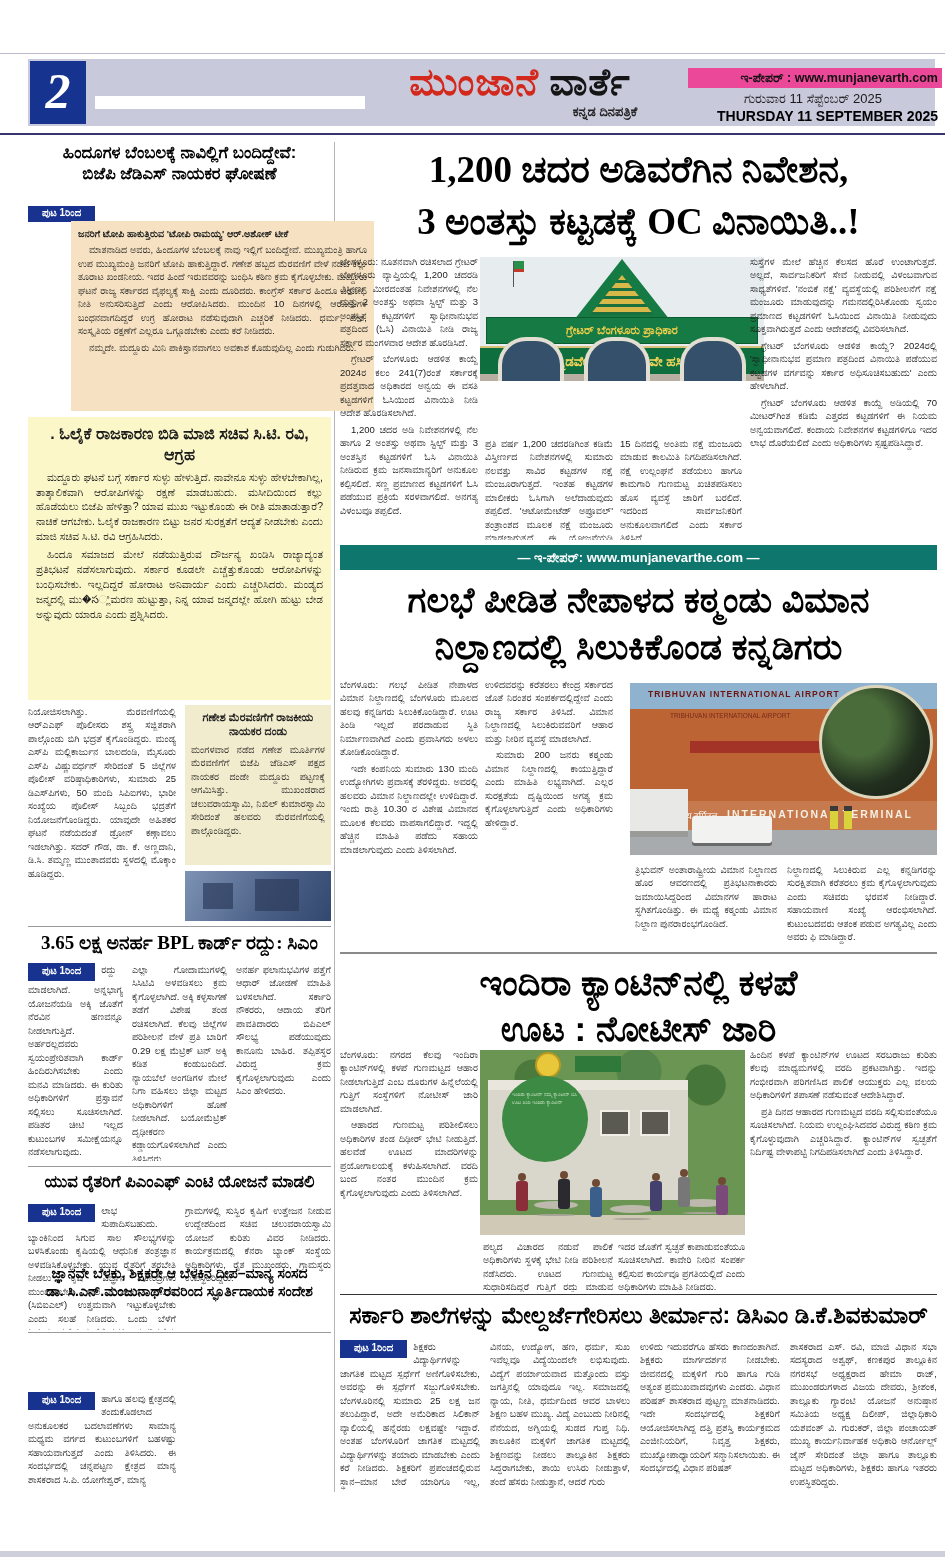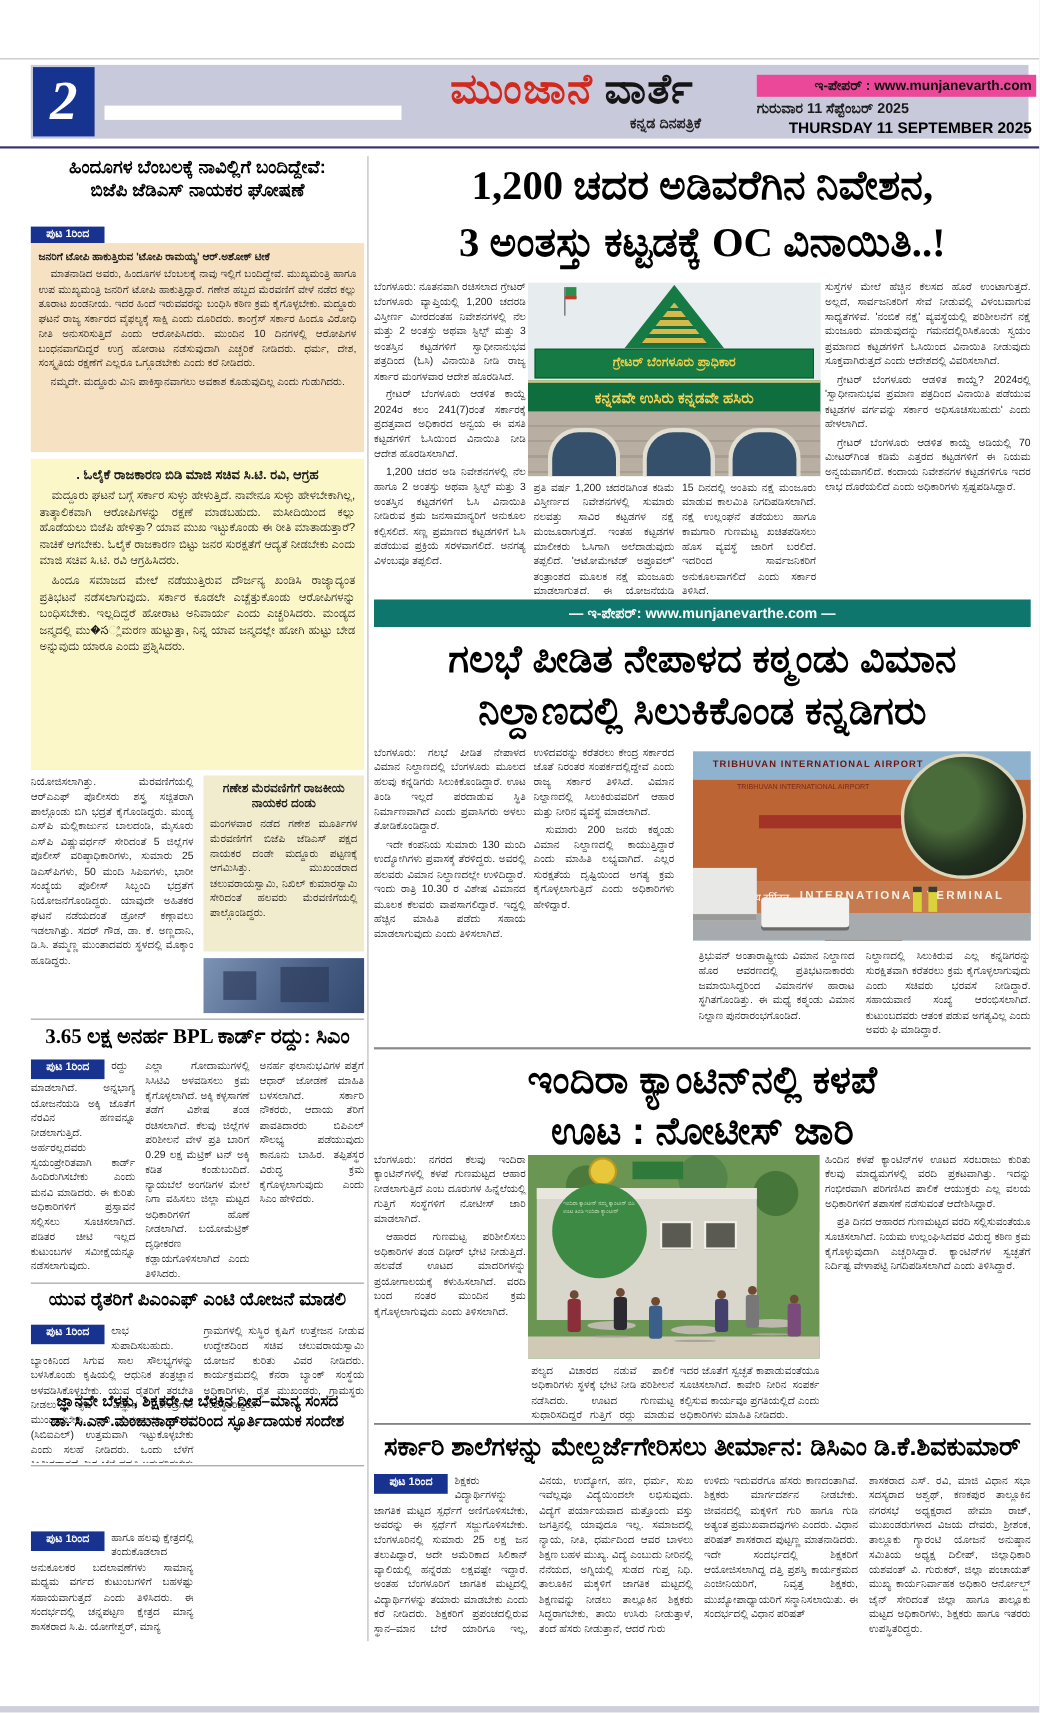--- a/index.html
+++ b/index.html
@@ -13,37 +13,37 @@
   .pagenum{left:30px;top:61px;width:56px;height:63px;background:#16338f;color:#fff;
            font-size:50px;font-weight:bold;font-style:italic;text-align:center;line-height:60px;
            font-family:"Liberation Serif",serif;}
   .mast-title{left:350px;top:60px;width:340px;text-align:center;font-weight:bold;font-size:38px;
               font-family:"Liberation Serif",serif;letter-spacing:1px;}
   .mast-title .red{color:#d3281c;}
   .mast-title .blk{color:#151515;}
   .mast-sub{left:520px;top:104px;width:170px;text-align:center;font-size:13px;font-weight:bold;color:#222;}
   .mast-epaper{left:688px;top:68px;width:250px;height:20px;background:#ec4899;font-size:12.5px;
                color:#111;text-align:right;line-height:20px;padding-right:4px;font-weight:bold;}
-  .mast-date-kn{left:688px;top:91px;width:250px;text-align:left;font-size:13px;font-weight:bold;color:#1a1a1a;}
+  .mast-date-kn{left:688px;top:91px;width:250px;text-align:center;font-size:13px;font-weight:normal;color:#1a1a1a;}
   .mast-date-en{left:688px;top:108px;width:250px;text-align:right;font-size:14px;font-weight:bold;color:#000;}
   .mast-rule{left:0;top:133px;width:945px;height:2px;background:#35356b;}
   .vdiv{left:334px;top:142px;width:1px;height:1350px;background:#b5b5b5;}
   .bot-strip{left:0;top:1551px;width:945px;height:6px;background:#cfcfdc;}
   
   .hl{font-weight:bold;color:#000;text-align:center;line-height:1.25;}
   .col{font-size:9.5px;line-height:1.42;text-align:justify;color:#1b1b1b;overflow:hidden;}
   .col p{margin:0 0 3px;text-indent:11px;}
   .col p.noind{text-indent:0;}
   .tag{display:inline-block;background:#17338f;color:#fff;font-size:10px;font-weight:bold;
        padding:1px 14px 3px;margin:0 6px 2px 0;float:left;}
-  .tanbox{background:#f6e2c2;padding:6px 7px;}
+  .tanbox{background:#f6e2c2;padding:6px 7px;margin-left:43px;}
   .yellowbox{background:#fcf7c8;padding:7px 8px;}
   .ganeshabox{background:#f2ecce;padding:5px 6px;}
   .kicker{font-weight:bold;text-indent:0 !important;}
-  .boxhead{font-weight:bold;text-align:center;font-size:12px;line-height:1.3;margin:0 0 4px;}
+  .boxhead{font-weight:bold;text-align:center;font-size:16px;line-height:1.3;margin:0 0 4px;}
   .hrule{background:#9a9a9a;height:1px;}
   .navybar{background:#0f766e;color:#fff;font-weight:bold;font-size:13px;text-align:center;line-height:25px;}
   
   .photo{position:absolute;overflow:hidden;background:#ddd;}
   .ph-gba{background:#e7ecee;}
   .gba-gopuram{position:absolute;left:50%;top:2px;width:120px;height:58px;margin-left:-60px;
       background:#157a44;clip-path:polygon(50% 0,88% 100%,12% 100%);}
   .gba-gop-in{position:absolute;left:50%;top:18px;width:64px;height:40px;margin-left:-32px;
       background:repeating-linear-gradient(#d9b84a 0 5px,#1a6f3f 5px 8px);clip-path:polygon(50% 0,100% 100%,0 100%);}
   .gba-board1{position:absolute;left:6px;top:60px;right:6px;height:25px;background:#157a44;
@@ -173,21 +173,21 @@
   <div class="abs hl" style="left:340px;top:144px;width:597px;font-size:37px;line-height:1.4;font-family:'Liberation Serif',serif;">
     <div>1,200 ಚದರ ಅಡಿವರೆಗಿನ ನಿವೇಶನ,</div>
     <div>3 ಅಂತಸ್ತು ಕಟ್ಟಡಕ್ಕೆ OC ವಿನಾಯಿತಿ..!</div>
   </div>
   <div class="abs" style="left:340px;top:255px;width:597px;height:285px;">
     <div class="col" style="position:absolute;left:0;top:0;width:138px;height:285px;">
       <p class="noind">ಬೆಂಗಳೂರು: ನೂತನವಾಗಿ ರಚಿಸಲಾದ ಗ್ರೇಟರ್ ಬೆಂಗಳೂರು ವ್ಯಾಪ್ತಿಯಲ್ಲಿ 1,200 ಚದರಡಿ ವಿಸ್ತೀರ್ಣ ಮೀರದಂತಹ ನಿವೇಶನಗಳಲ್ಲಿ ನೆಲ ಮತ್ತು 2 ಅಂತಸ್ತು ಅಥವಾ ಸ್ಟಿಲ್ಟ್ ಮತ್ತು 3 ಅಂತಸ್ತಿನ ಕಟ್ಟಡಗಳಿಗೆ ಸ್ವಾಧೀನಾನುಭವ ಪತ್ರದಿಂದ (ಓಸಿ) ವಿನಾಯಿತಿ ನೀಡಿ ರಾಜ್ಯ ಸರ್ಕಾರ ಮಂಗಳವಾರ ಆದೇಶ ಹೊರಡಿಸಿದೆ.</p>
       <p>ಗ್ರೇಟರ್ ಬೆಂಗಳೂರು ಆಡಳಿತ ಕಾಯ್ದೆ 2024ರ ಕಲಂ 241(7)ರಂತೆ ಸರ್ಕಾರಕ್ಕೆ ಪ್ರದತ್ತವಾದ ಅಧಿಕಾರದ ಅನ್ವಯ ಈ ವಸತಿ ಕಟ್ಟಡಗಳಿಗೆ ಓಸಿಯಿಂದ ವಿನಾಯಿತಿ ನೀಡಿ ಆದೇಶ ಹೊರಡಿಸಲಾಗಿದೆ.</p>
       <p>1,200 ಚದರ ಅಡಿ ನಿವೇಶನಗಳಲ್ಲಿ ನೆಲ ಹಾಗೂ 2 ಅಂತಸ್ತು ಅಥವಾ ಸ್ಟಿಲ್ಟ್ ಮತ್ತು 3 ಅಂತಸ್ತಿನ ಕಟ್ಟಡಗಳಿಗೆ ಓಸಿ ವಿನಾಯಿತಿ ನೀಡಿರುವ ಕ್ರಮ ಜನಸಾಮಾನ್ಯರಿಗೆ ಅನುಕೂಲ ಕಲ್ಪಿಸಲಿದೆ. ಸಣ್ಣ ಪ್ರಮಾಣದ ಕಟ್ಟಡಗಳಿಗೆ ಓಸಿ ಪಡೆಯುವ ಪ್ರಕ್ರಿಯೆ ಸರಳವಾಗಲಿದೆ. ಅನಗತ್ಯ ವಿಳಂಬವೂ ತಪ್ಪಲಿದೆ.</p>
     </div>
-    <div class="photo ph-gba" style="left:140px;top:2px;width:266px;height:176px;">
+    <div class="photo ph-gba" style="left:140px;top:2px;width:266px;height:124px;padding-left:18px;">
       <div class="gba-gopuram"></div>
         <div class="gba-gop-in"></div>
       <div class="gba-flag"></div>
         <div class="gba-pole"></div>
       <div class="gba-board1">ಗ್ರೇಟರ್ ಬೆಂಗಳೂರು ಪ್ರಾಧಿಕಾರ</div>
       <div class="gba-board2">ಕನ್ನಡವೇ ಉಸಿರು ಕನ್ನಡವೇ ಹಸಿರು</div>
       <div class="gba-wall"></div>
       <div class="gba-arch" style="left:18px;"></div>
       <div class="gba-arch" style="right:18px;"></div>
       <div class="gba-arch" style="left:104px;width:58px;"></div>

